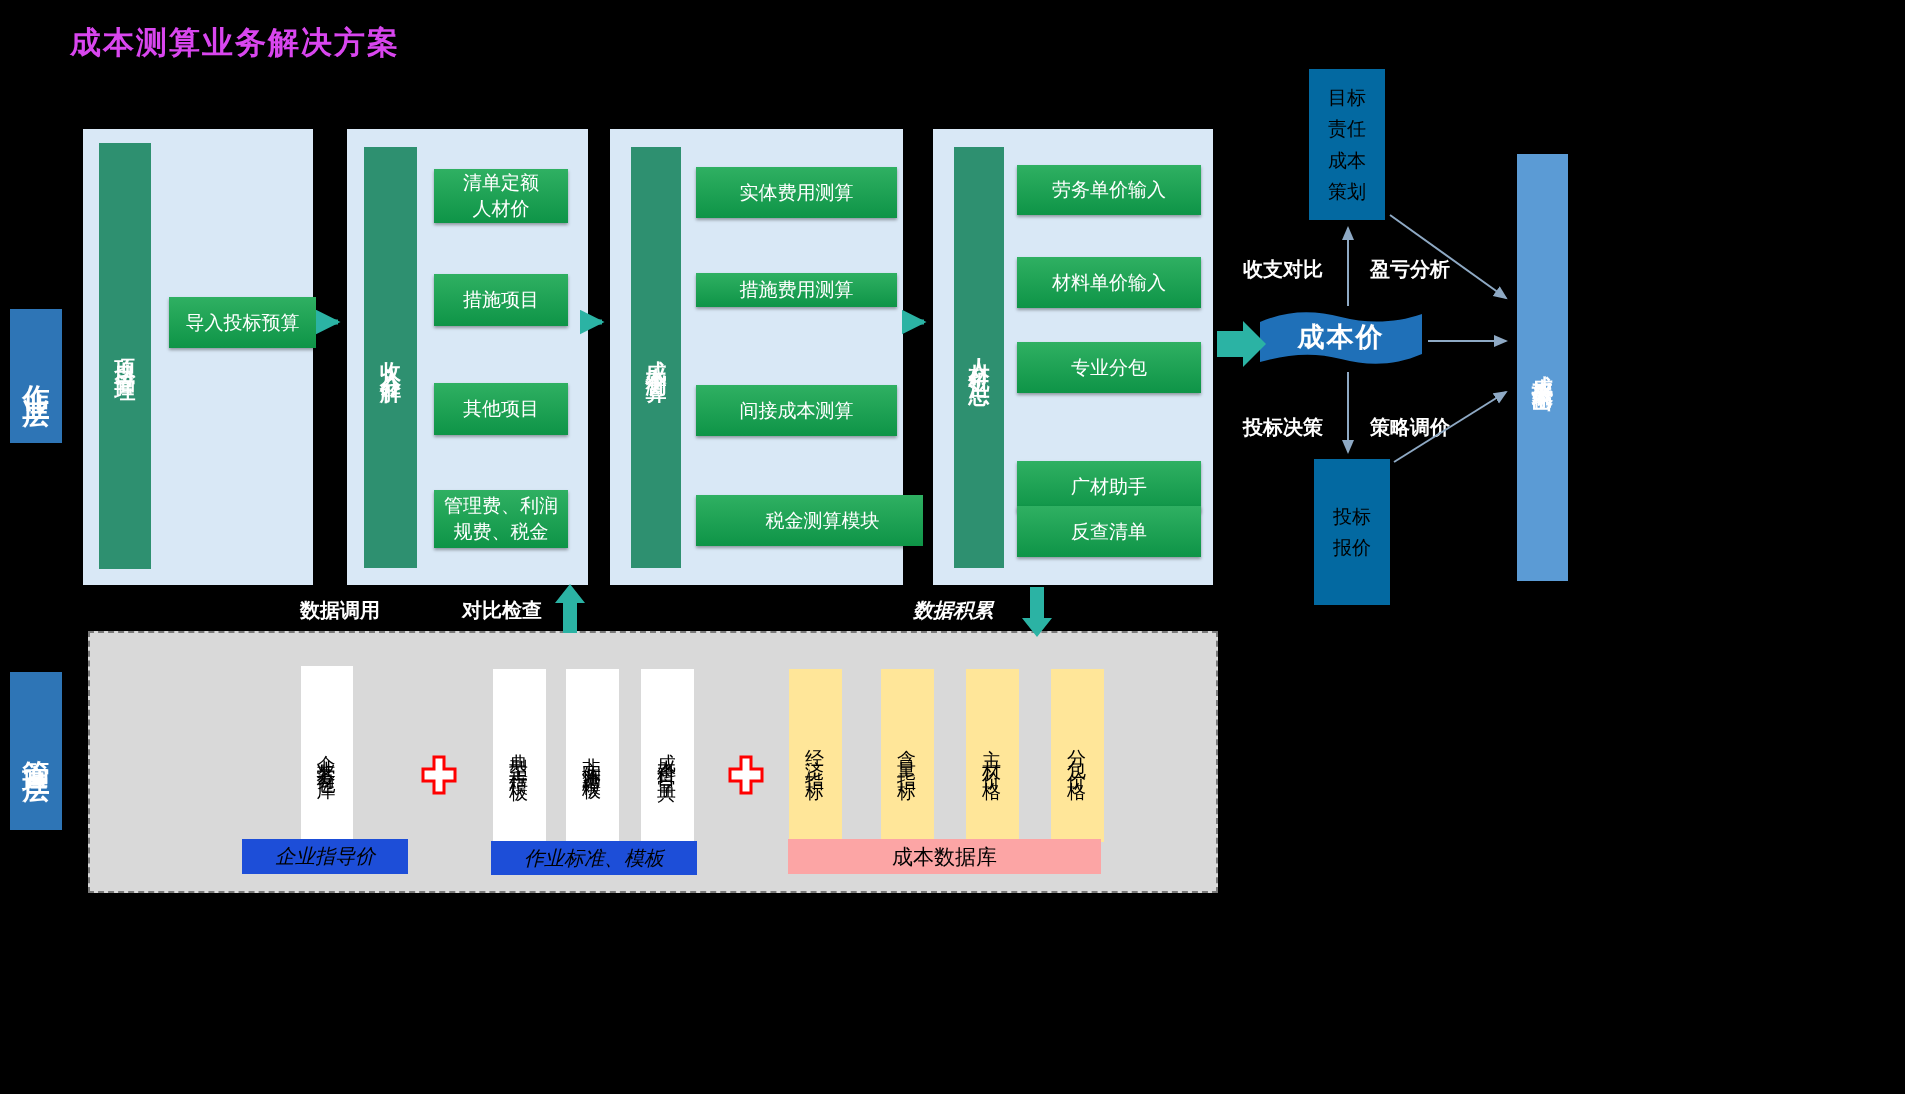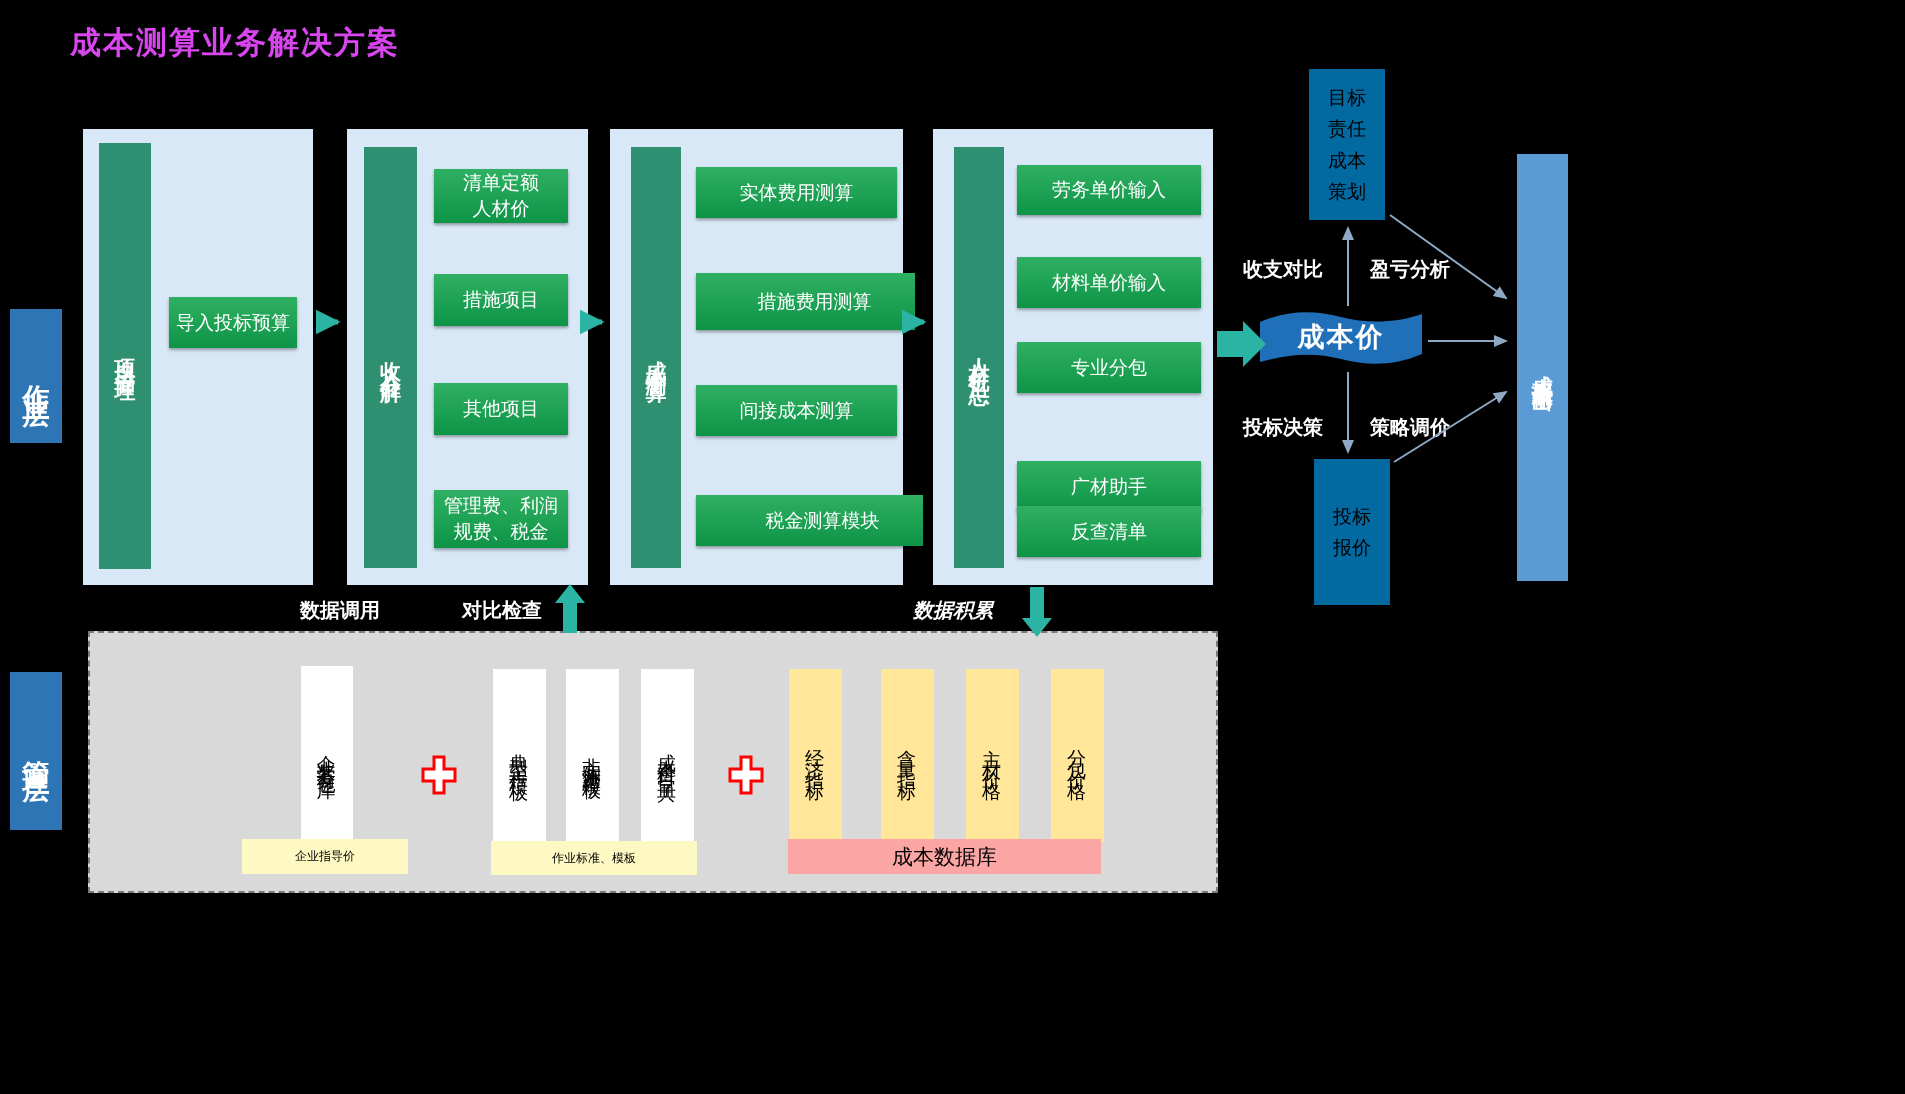--- a/index.html
+++ b/index.html
@@ -20,56 +20,56 @@
           text-align:center;font-size:19px;line-height:1.65;white-space:pre-line;}
   .bluecol{position:absolute;background:#5b9bd5;color:#fff;writing-mode:vertical-rl;text-orientation:upright;
            display:flex;align-items:center;justify-content:center;font-weight:bold;font-size:21px;letter-spacing:3px;}
   .costprice{position:absolute;display:flex;align-items:center;justify-content:center;color:#fff;
              font-size:27px;font-weight:bold;letter-spacing:2px;}
   .graypanel{position:absolute;background:#d9d9d9;border:2px dashed #7a7a7a;box-sizing:border-box;}
   .whitecol{position:absolute;background:#fff;color:#000;writing-mode:vertical-rl;text-orientation:upright;
             display:flex;align-items:center;justify-content:center;font-size:19px;letter-spacing:4px;}
   .yellowcol{position:absolute;background:#ffe699;color:#000;writing-mode:vertical-rl;text-orientation:upright;
              display:flex;align-items:center;justify-content:center;font-size:19px;letter-spacing:11px;}
-  .blabel{position:absolute;background:#fef9c3;color:#000;display:flex;align-items:center;justify-content:center;
-          font-size:12px;}
+  .blabel{position:absolute;background:#1d4ed8;color:#000;display:flex;align-items:center;justify-content:center;
+          font-size:20px;font-style:italic;}
   .goldlabel{position:absolute;background:#fca5a5;color:#000;display:flex;align-items:center;justify-content:center;
              font-size:21px;}
   .svgoverlay{position:absolute;left:0;top:0;pointer-events:none;}
   .plus{position:absolute;}
 </style>
 </head>
 <body>
 
 <div id="canvas">
 
   <div class="title">成本测算业务解决方案</div>
 
   <div class="layer" style="left:10px;top:309px;width:52px;height:134px;">作业层</div>
   <div class="layer" style="left:10px;top:672px;width:52px;height:158px;">管理层</div>
 
   <div class="panel" style="left:83px;top:129px;width:230px;height:456px;">
     <div class="vbar" style="left:16px;top:14px;width:52px;height:426px;">项目管理</div>
-    <div class="gbox" style="left:86px;top:168px;width:128px;height:51px;">导入投标预算</div>
+    <div class="gbox" style="left:86px;top:168px;width:147px;height:51px;">导入投标预算</div>
   </div>
 
   <div class="panel" style="left:347px;top:129px;width:241px;height:456px;">
     <div class="vbar" style="left:17px;top:18px;width:53px;height:421px;">收入分解</div>
     <div class="gbox" style="left:87px;top:40px;width:134px;height:54px;">清单定额
 人材价</div>
     <div class="gbox" style="left:87px;top:145px;width:134px;height:52px;">措施项目</div>
     <div class="gbox" style="left:87px;top:254px;width:134px;height:52px;">其他项目</div>
     <div class="gbox" style="left:87px;top:361px;width:134px;height:58px;">管理费、利润
 规费、税金</div>
   </div>
 
   <div class="panel" style="left:610px;top:129px;width:293px;height:456px;">
     <div class="vbar" style="left:21px;top:18px;width:50px;height:421px;">成本测算</div>
     <div class="gbox" style="left:86px;top:38px;width:201px;height:51px;">实体费用测算</div>
-    <div class="gbox" style="left:86px;top:144px;width:201px;height:57px;padding-left:18px;">措施费用测算</div>
+    <div class="gbox" style="left:86px;top:144px;width:201px;height:34px;">措施费用测算</div>
     <div class="gbox" style="left:86px;top:256px;width:201px;height:51px;">间接成本测算</div>
     <div class="gbox" style="left:86px;top:366px;width:201px;height:51px;padding-left:26px;">税金测算模块</div>
   </div>
 
   <div class="panel" style="left:933px;top:129px;width:280px;height:456px;">
     <div class="vbar" style="left:21px;top:18px;width:50px;height:421px;">人材机汇总</div>
     <div class="gbox" style="left:84px;top:36px;width:184px;height:50px;">劳务单价输入</div>
     <div class="gbox" style="left:84px;top:128px;width:184px;height:51px;">材料单价输入</div>
     <div class="gbox" style="left:84px;top:213px;width:184px;height:51px;">专业分包</div>
     <div class="gbox" style="left:84px;top:295px;width:184px;height:51px;margin-top:37px;">广材助手</div>

